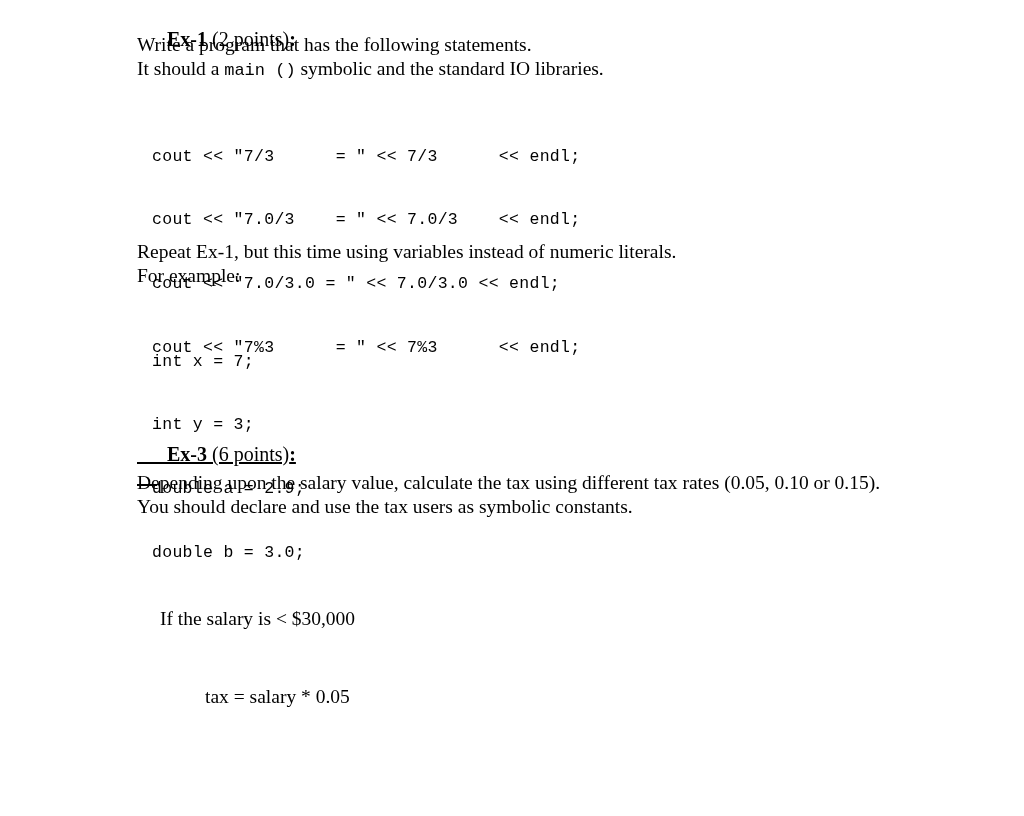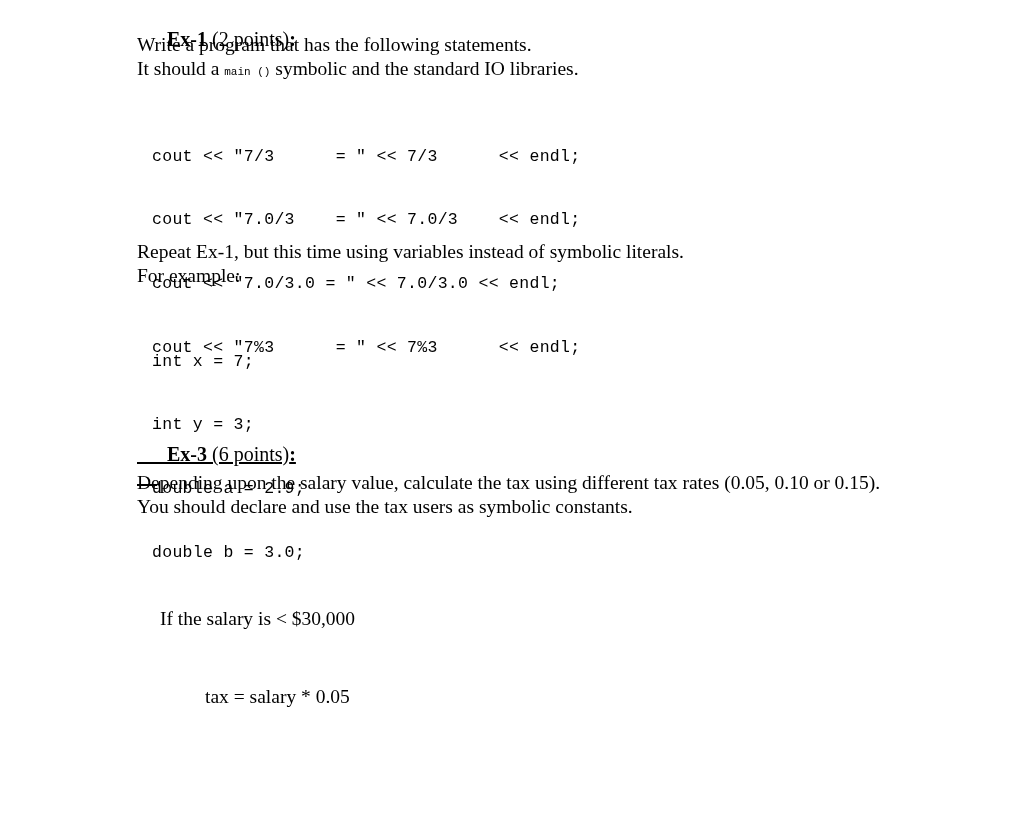--- a/index.html
+++ b/index.html
@@ -47,21 +47,21 @@
   }
 
   
   .body-line {
     font-size: 19.5px;
     line-height: 22px;
     white-space: pre;
   }
   .mono-inline {
     font-family: "Liberation Mono", "DejaVu Sans Mono", monospace;
-    font-size: 11px;
+    font-size: 17px;
   }
 
   
   .code-block {
     position: absolute;
     left: 152px;
     font-family: "Liberation Mono", "DejaVu Sans Mono", monospace;
     font-size: 16.5px;
     line-height: 21.3px;
     white-space: pre;
@@ -107,21 +107,21 @@
 
   <div class="code-block" style="top:103px;">
     <div class="code-line">cout &lt;&lt; "7/3      = " &lt;&lt; 7/3      &lt;&lt; endl;</div>
     <div class="code-line">cout &lt;&lt; "7.0/3    = " &lt;&lt; 7.0/3    &lt;&lt; endl;</div>
     <div class="code-line">cout &lt;&lt; "7.0/3.0 = " &lt;&lt; 7.0/3.0 &lt;&lt; endl;</div>
     <div class="code-line">cout &lt;&lt; "7%3      = " &lt;&lt; 7%3      &lt;&lt; endl;</div>
   </div>
 
 
   <div class="block" style="top:241px;">
-    <div class="body-line">Repeat Ex-1, but this time using variables instead of symbolic literals.</div>
+    <div class="body-line">Repeat Ex-1, but this time using variables instead of numeric literals.</div>
   </div>
 
   <div class="block" style="top:265px;">
     <div class="body-line">For example:</div>
   </div>
 
   <div class="code-block" style="top:308px;">
     <div class="code-line">int x = 7;</div>
     <div class="code-line">int y = 3;</div>
     <div class="code-line">double a = 2.9;</div>

